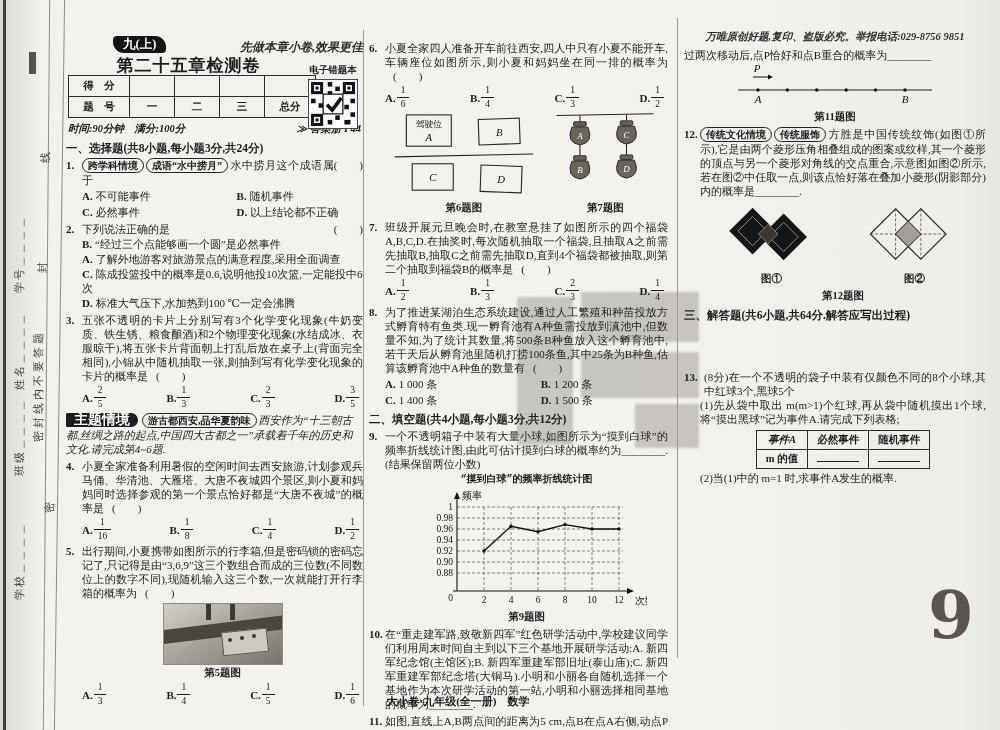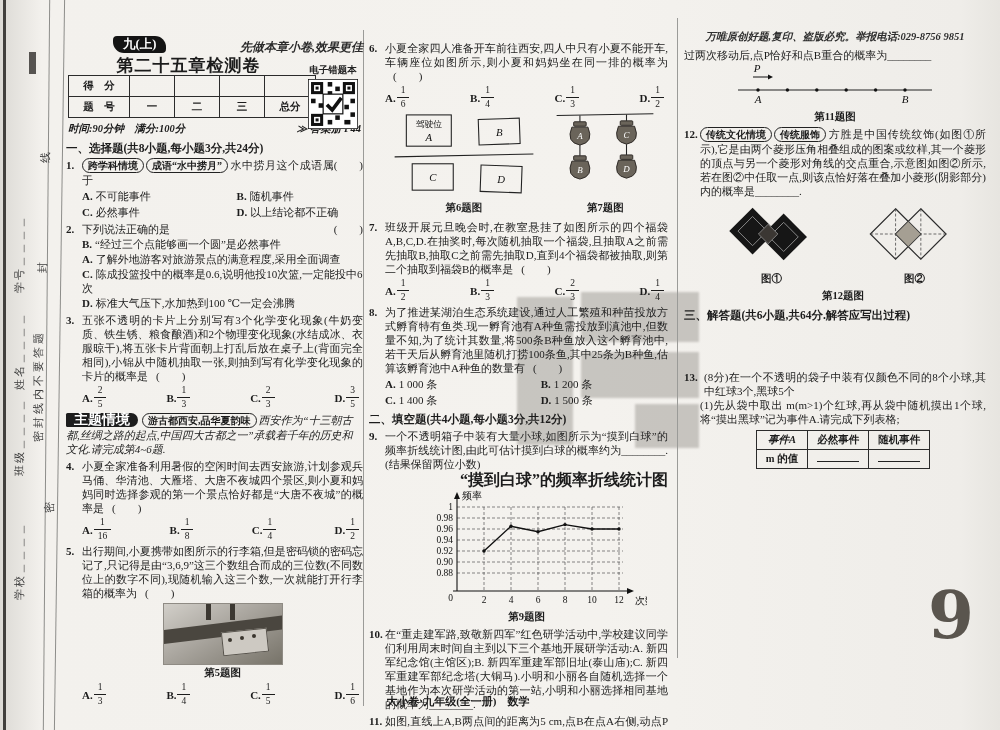--- a/index.html
+++ b/index.html
@@ -63,21 +63,21 @@
   .lug{width:118px;height:60px;margin:3px auto 0;position:relative;border:1px solid #8f8b84;
     background:linear-gradient(150deg,#d2cfc9 0%,#a9a59e 45%,#777369 100%);overflow:hidden;}
   .lug i{position:absolute;display:block;}
   .lug .band{left:-10px;top:18px;width:150px;height:14px;background:#4a463f;transform:rotate(-7deg);}
   .lug .plate{left:58px;top:26px;width:44px;height:22px;background:#cdc9c2;border:1px solid #55514a;transform:rotate(-6deg);}
   .lug .post1,.lug .post2{top:0;width:5px;height:16px;background:#3c3832;}
   .lug .post1{left:42px;} .lug .post2{left:66px;}
   .lug .dot{width:4px;height:4px;border-radius:50%;background:#3a362f;}
   
   .chartblk{margin-top:2px;}
-  .ctitle{text-align:right;font-weight:bold;font-size:16px;}
+  .ctitle{text-align:center;font-weight:bold;font-size:10px;font-family:Liberation Mono, monospace;}
   #freqchart{display:block;margin:0 auto;}
   
   table.t13{border-collapse:collapse;margin:4px auto 2px;}
   table.t13 td{border:1px solid #2b2b2b;text-align:center;font-weight:bold;font-size:10.5px;padding:2px 9px;}
   .bl{display:inline-block;width:42px;height:9px;border-bottom:1px solid #222;}
   
   .notice{position:absolute;left:684px;top:30px;width:302px;text-align:center;font-weight:bold;
     font-style:italic;font-size:10.5px;color:#2e2e2e;}
   .footer{position:absolute;left:308px;top:694px;width:300px;text-align:center;font-weight:bold;font-size:11px;}
   .pagenum{position:absolute;left:928px;top:582px;font-family:"DejaVu Serif",serif;font-weight:bold;
@@ -615,18 +615,19 @@
           <td>必然事件</td>
           <td>随机事件</td>
         </tr>
         <tr>
           <td>m 的值</td>
           <td><span class="bl"></span></td>
           <td><span class="bl"></span></td>
         </tr>
       </tbody>
         </table>
+      <p class="qt">(2)当(1)中的 m=1 时,求事件A发生的概率.</p>
     </div>
   </div>
 
   <div class="footer">大小卷·九年级(全一册)　数学</div>
   <div class="pagenum">9</div>
 </div>
 
 </body></html>

